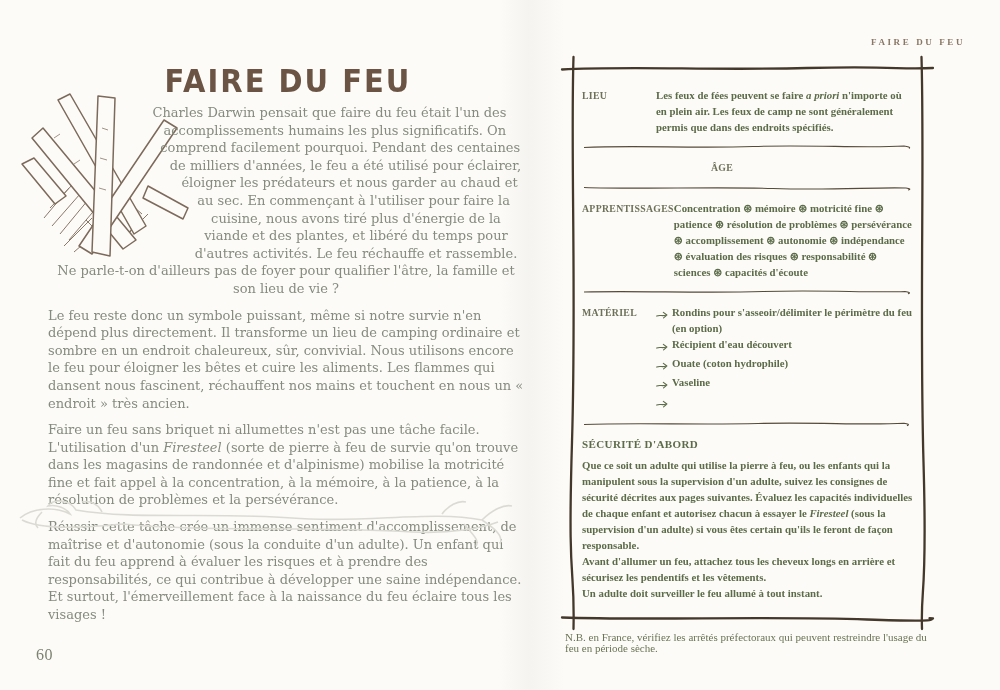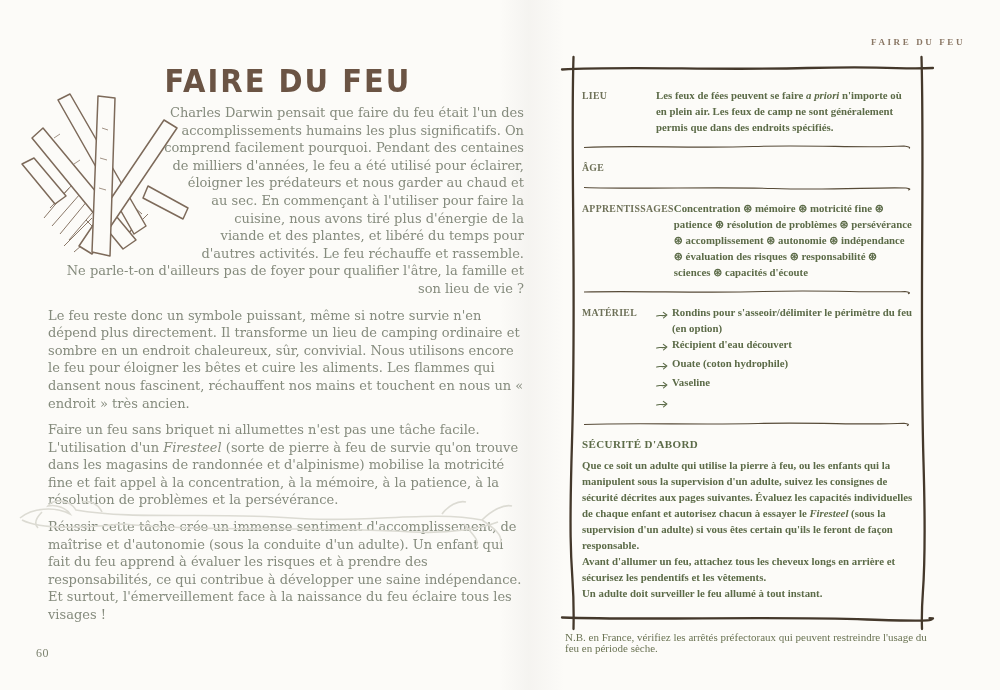--- a/index.html
+++ b/index.html
@@ -12,37 +12,37 @@
   
   .left-page { position:absolute; left:0; top:0; width:530px; height:690px; }
   .fire-illo { position:absolute; left:14px; top:68px; width:176px; height:196px; }
   .page-title { position:absolute; left:138px; top:62px; width:300px; text-align:center;
     font-family:"DejaVu Sans", sans-serif; font-weight:bold; font-size:29px; letter-spacing:2px;
     color:#6b5444; transform:scaleY(1.12); transform-origin:top; white-space:nowrap; }
   .body-col { position:absolute; left:48px; top:104px; width:476px;
     font-family:"DejaVu Serif", serif; font-size:13px; line-height:17.6px; color:#858b7d; }
   .p1-float { float:left; width:140px; height:152px;
     shape-outside:polygon(0 0, 46% 0, 78% 48%, 100% 92%, 100% 100%, 0 100%); shape-margin:10px; }
-  .body-col p.p1 { text-align:right; }
+  .body-col p.p1 { text-align:center; }
   .body-col p + p { margin-top:9px; clear:none; }
   .branch-illo { position:absolute; left:12px; top:484px; width:505px; height:72px; }
-  .pagenum { position:absolute; font-size:12px; color:#7d8370; letter-spacing:0.5px; }
+  .pagenum { position:absolute; font-size:16px; color:#7d8370; letter-spacing:0.5px; }
   .pagenum-left { left:36px; top:646px; }
 
   
   .right-page { position:absolute; left:530px; top:0; width:470px; height:690px; }
   .running-head { position:absolute; left:260px; top:37px; width:175px; text-align:right;
     font-size:9px; font-weight:bold; letter-spacing:2.6px; color:#8a7765; }
   .info-box { position:absolute; left:37px; top:62px; width:361px; height:562px; }
   .box-border { position:absolute; left:0; top:0; width:361px; height:562px; overflow:visible; }
   .box-inner { position:absolute; left:0; top:0; width:361px; height:562px;
     padding:25px 14px 0 15px; overflow:hidden;
     font-family:"Liberation Serif", serif; font-weight:bold; font-size:10.8px;
     line-height:16px; color:#5c6b48; }
-  .row { display:flex; align-items:flex-start; }
+  .row { display:flex; align-items:flex-start;justify-content:center; }
   .row-label { flex:0 0 74px; font-size:9.8px; letter-spacing:0.3px; color:#6e7158; padding-top:1px; }
   .row-content { flex:1; }
   .sep { display:block; width:100%; height:7px; margin:8px 0 9px 0; }
   .materiel-list { list-style:none; }
   .materiel-list li { display:flex; align-items:flex-start; }
   .materiel-list .arrow { flex:0 0 16px; padding-top:3px; }
   .materiel-list .btxt { flex:1; }
   .security-head { font-size:11px; letter-spacing:0.4px; margin-bottom:5px; color:#5c6b48; }
   .security-paras p { margin:0; }
   i { font-style:italic; }

